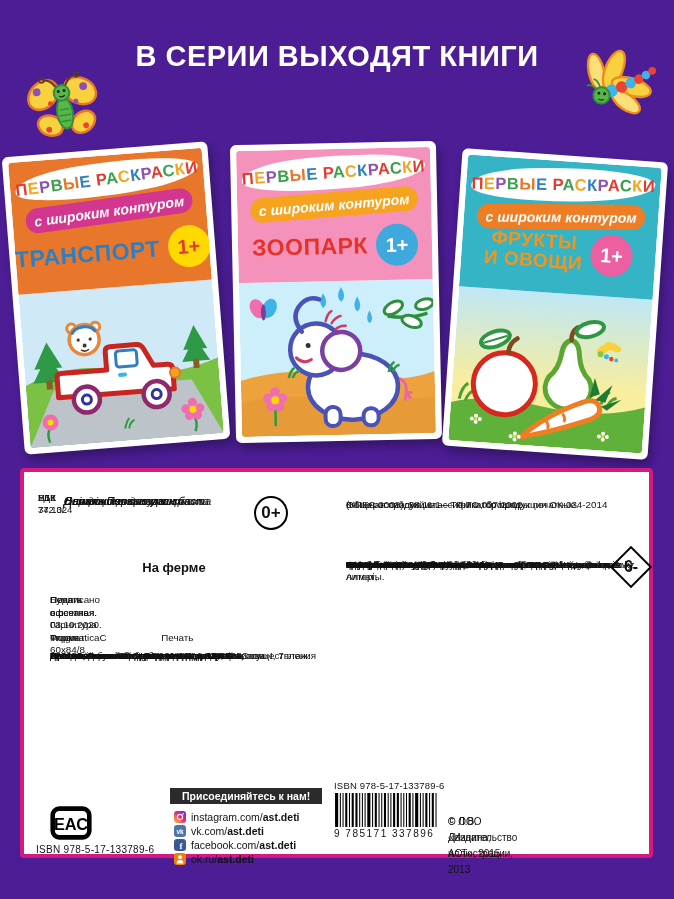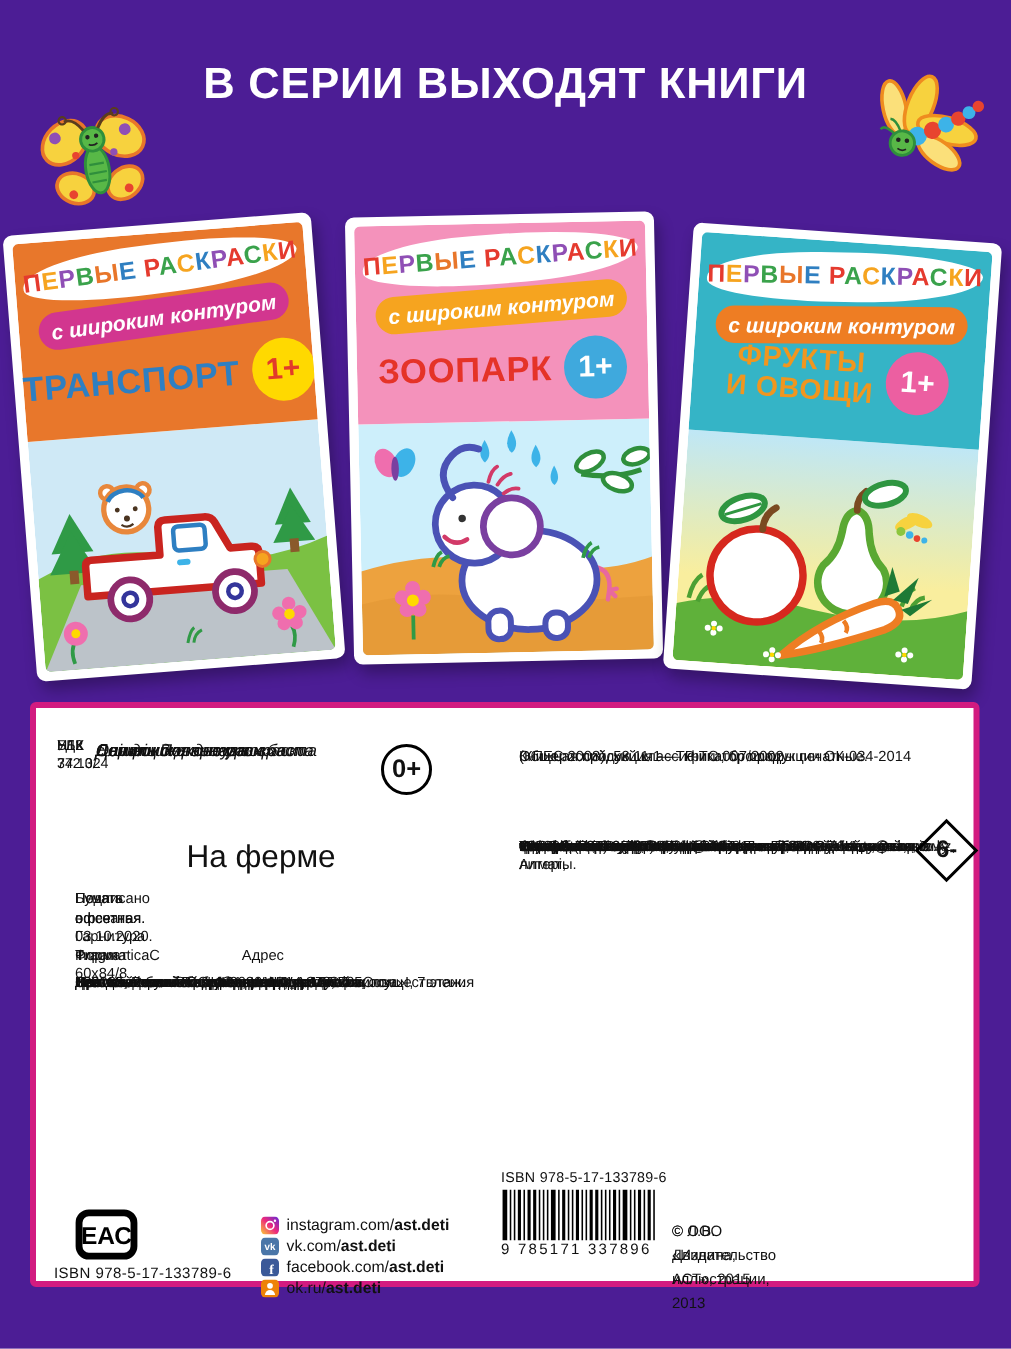--- a/index.html
+++ b/index.html
@@ -46,21 +46,21 @@
   .panel{position:absolute;left:20px;top:468px;width:633px;height:390px;background:#fff;
     border:4px solid #d21b80;border-radius:4px;box-sizing:border-box;color:#111;}
   .panel div{position:absolute;}
   .codes{left:14px;top:20px;font-size:9.5px;line-height:12px;}
   .codes .code-h12{position:static;text-align:center;}
   .series-block{left:40px;top:22px;width:210px;text-align:center;font-style:italic;
     font-size:11.3px;line-height:15px;}
   .age0{left:230px;top:24px;width:34px;height:34px;border:2.5px solid #000;border-radius:50%;
     display:flex;align-items:center;justify-content:center;font-size:17px;font-weight:bold;
     box-sizing:border-box;}
-  .farm-title{left:10px;top:88px;width:280px;text-align:center;font-size:21px;font-weight:normal;}
+  .farm-title{left:10px;top:88px;width:280px;text-align:center;font-size:13px;font-weight:bold;}
   .print-info{left:26px;top:122px;font-size:9.8px;line-height:12.5px;}
   .tirazh-row{left:26px;top:160px;font-size:9.8px;}
   .tirazh-row .zakaz{margin-left:80px;}
   .left-lines{left:26px;top:178px;font-size:9.8px;line-height:11.8px;width:300px;}
   .right-top{left:322px;top:26px;font-size:9.8px;line-height:13px;width:304px;}
   .right-lines{left:322px;top:87px;font-size:9.8px;line-height:12.2px;width:306px;}
   .age6{left:592px;top:80px;width:30px;height:30px;border:2px solid #000;transform:rotate(45deg);
     display:flex;align-items:center;justify-content:center;box-sizing:border-box;}
   .age6 span{transform:rotate(-45deg);font-size:16px;font-weight:bold;}
   .eac{position:absolute;left:26px;top:334px;width:42px;height:34px;}
@@ -319,21 +319,21 @@
       </div>
     <div class="age0">0+</div>
     <div class="farm-title">На ферме</div>
     <div class="print-info">
         <div>Подписано в печать 03.10.2020. Формат 60х84/8</div>
         <div>Бумага офсетная. Гарнитура PragmaticaC</div>
         <div>Печать офсетная.</div>
       </div>
     <div class="tirazh-row">
       <span>Тираж</span>
-      <span class="zakaz">Адрес</span>
+      <span class="zakaz">Печать</span>
     </div>
     <div class="left-lines">
         <div>Оригинал-макет подготовлен редакцией «Сова»</div>
         <div>Изготовитель: ООО «Издательство АСТ»</div>
         <div>129085, Российская Федерация, г. Москва,</div>
         <div>Звездный бульвар, д. 21, стр. 1, комн. 705, пом. I, 7 этаж.</div>
         <div>Наш электронный адрес: WWW.AST.RU</div>
         <div>Произведено в Республике Федерации.</div>
         <div>Изготовлено в ноябре 2020 г. Адрес места осуществления</div>
         <div>деятельности по изготовлению продукции:</div>
@@ -368,20 +368,21 @@
     <div class="age6">
       <span>6-</span>
     </div>
 
     <svg class="eac" viewBox="0 0 64 52">
       <rect x="4" y="4" width="56" height="44" rx="10" fill="none" stroke="#000" stroke-width="7"></rect>
       <text x="32" y="36" text-anchor="middle" font-size="25" font-weight="bold" font-family="Liberation Sans, sans-serif" fill="#000">ЕАС</text>
     </svg>
     <div class="isbn-left">ISBN  978-5-17-133789-6</div>
 
+    <div class="join-badge">Присоединяйтесь к нам!</div>
     <div class="social">
       <div class="srow">
         <svg viewBox="0 0 12 12">
           <defs>
               <linearGradient id="ig" x1="0" y1="1" x2="1" y2="0">
             <stop offset="0" stop-color="#f9ce34"></stop>
                 <stop offset="0.5" stop-color="#ee2a7b"></stop>
                 <stop offset="1" stop-color="#6228d7"></stop>
           </linearGradient>
             </defs>

